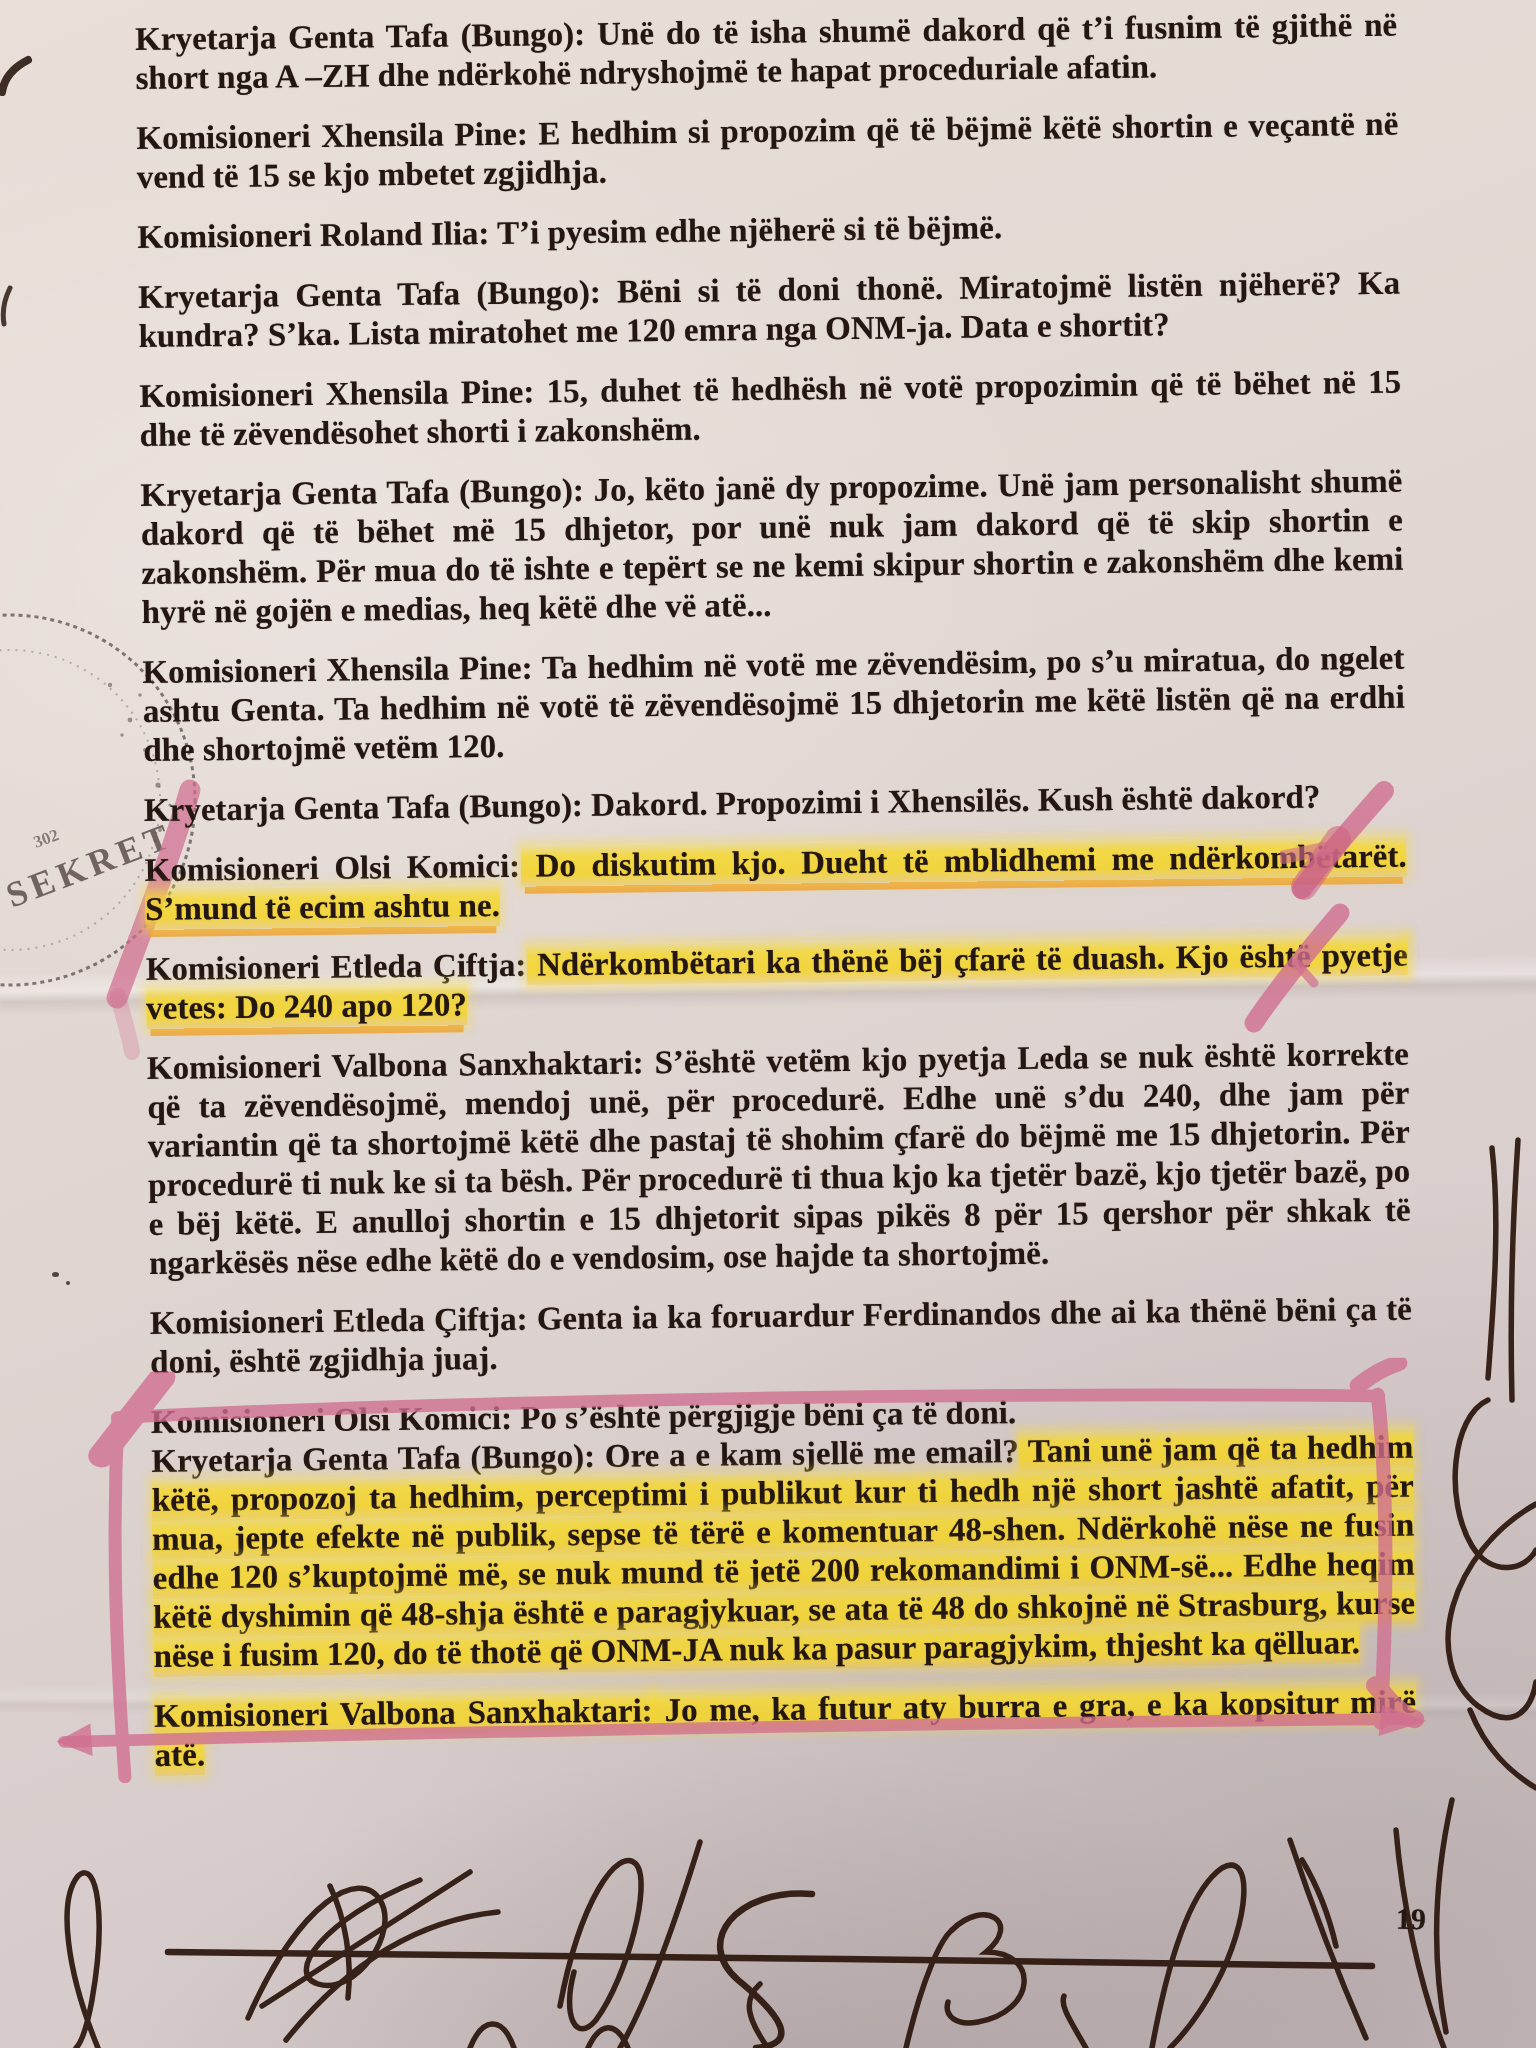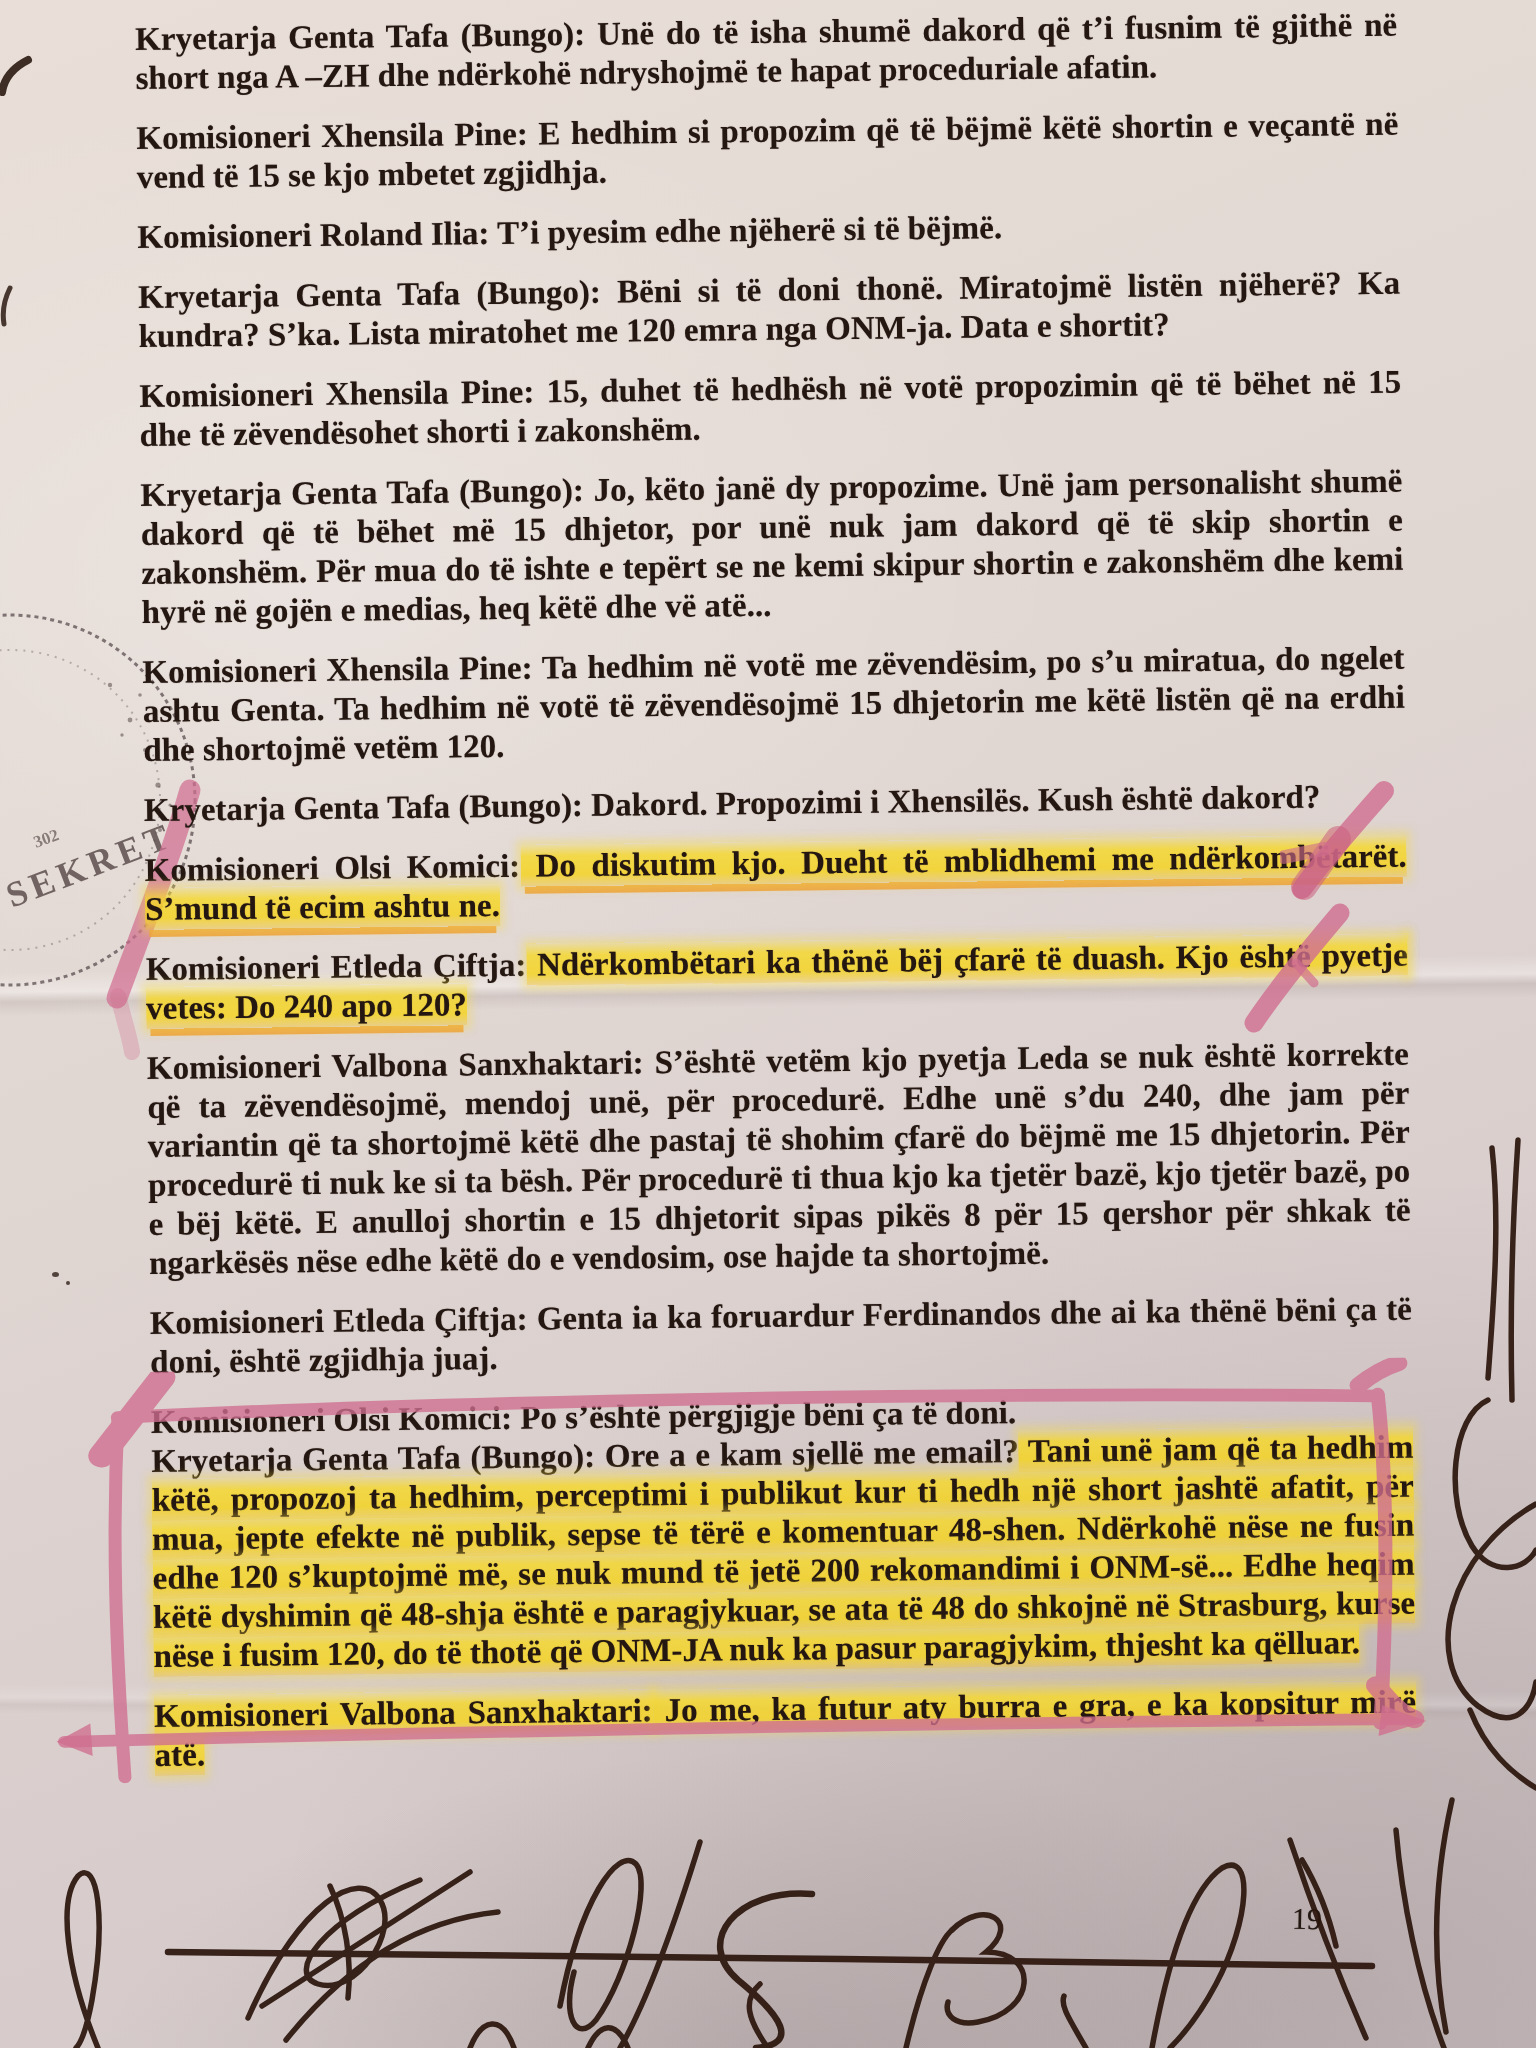--- a/index.html
+++ b/index.html
@@ -31,21 +31,21 @@
     -webkit-box-decoration-break:clone;box-decoration-break:clone;
     padding:3px 0;
   }
   .ul{
     box-shadow:0 0 9px 4px rgba(245,218,60,.38), 0 11px 0 -4px rgba(236,156,54,.85);
   }
   .boxed-wrap{position:relative;}
   .boxed-wrap .overlay{position:absolute;left:-100px;top:-70px;width:1460px;height:calc(100% + 110px);pointer-events:none;}
   .deco{position:absolute;pointer-events:none;}
   .page-number{
-    position:absolute;left:1292px;top:1902px;font-size:30px;font-weight:400;color:#231912;
+    position:absolute;left:1396px;top:1902px;font-size:30px;font-weight:700;color:#231912;
     transform:rotate(1deg);text-shadow:0 0 1px rgba(45,22,12,.5);
   }
   .speck{position:absolute;border-radius:50%;background:#2d1d15;opacity:.8;}
 </style>
 </head>
 <body>
 
 <div class="page">
 
   <div class="crease c1"></div>

